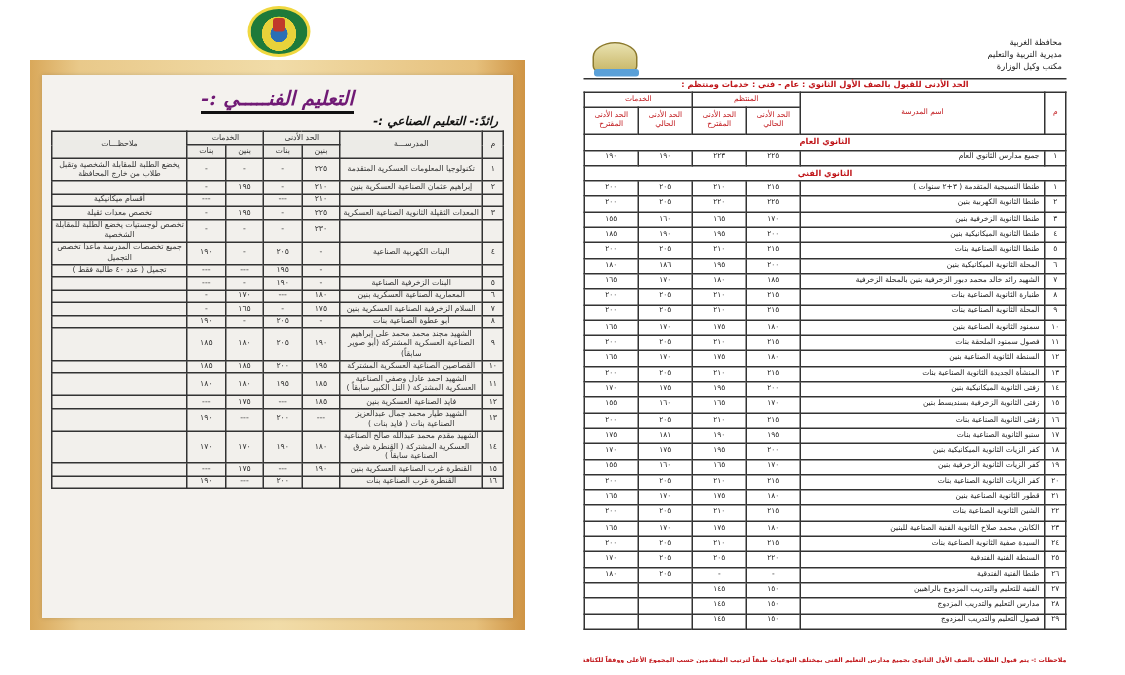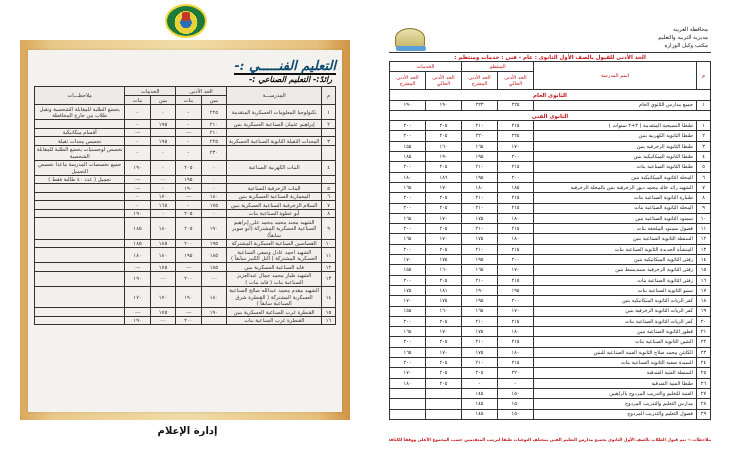--- a/index.html
+++ b/index.html
@@ -25,22 +25,22 @@
     position: absolute; left: 20px; top: 40px; width: 330px; height: 380px;
     background: linear-gradient(90deg, #d9a85a, #e9c98a 10%, #f1dca8 50%, #e6c07c 90%, #cf9444);
     padding: 10px 8px 8px 8px;
   }
   .paper {
     width: 100%; height: 100%; background: #f4f2ee;
     position: relative; padding: 6px 6px 0 6px;
     box-shadow: 0 0 3px rgba(0,0,0,0.15);
   }
   .left-title {
-    text-align: right; font-weight: bold; font-size: 13px;
-    color: #0c4a6e; direction: rtl; margin-top: 2px;
+    text-align: center; font-weight: bold; font-size: 13px;
+    color: #701a75; direction: rtl; margin-top: 2px;
     font-family: "DejaVu Serif", serif; font-style: italic;
   }
   .left-title span { border-bottom: 2px solid #111; }
   .left-sub {
     direction: rtl; font-size: 8px; font-weight: bold; font-style: italic;
     color: #111; margin: 2px 4px 2px 0;
   }
   table.lt {
     width: 100%; border-collapse: collapse; direction: rtl;
     font-size: 5.2px; color: #333; background: #f2f0ec;
@@ -294,21 +294,20 @@
               <td class="v"></td>
               <td class="v">٢٠٠</td>
               <td class="v">---</td>
               <td class="v">١٩٠</td>
               <td class="note"></td>
             </tr>
           </tbody>
       </table>
     </div>
   </div>
-  <div class="left-footer">إدارة الإعلام</div>
 </div>
 
 <div class="right-wrap">
   <div class="right-logo"></div>
   <div class="header-right">
     <div>محافظة الغربية</div>
     <div>مديرية التربية والتعليم</div>
     <div>مكتب وكيل الوزارة</div>
   </div>
   <div class="header-rule"></div>

